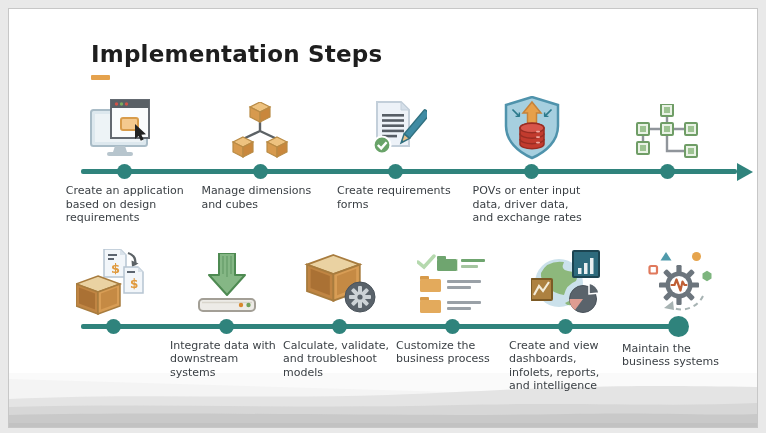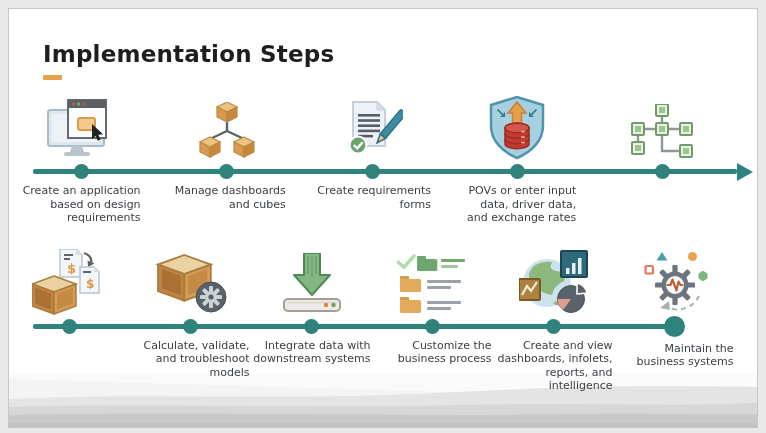--- a/index.html
+++ b/index.html
@@ -6,20 +6,21 @@
   body{
     width:766px;height:433px;
     background:#e9e9e9;
     font-family:"DejaVu Sans","Liberation Sans",sans-serif;
     overflow:hidden;
   }
   .slide{
     position:absolute;left:8px;top:8px;width:750px;height:420px;
     background:#ffffff;border:1px solid #c7c7c7;box-sizing:border-box;
     overflow:hidden;
+    padding-left:48px;
   }
   .title{
     margin:32px 0 0 34px;
     font-size:23px;font-weight:700;color:#1e1e1e;letter-spacing:.2px;
   }
   .accent-bar{
     width:19px;height:5px;border-radius:1px;margin:8px 0 0 34px;
     background:#e5a24d;
   }
   .steps-row{
@@ -35,21 +36,21 @@
   .icon-wrap{display:flex;align-items:flex-end;justify-content:center;}
   .row1 .icon-wrap{height:74px;}
   .row2 .icon-wrap{height:80px;}
   .dot{
     width:15px;height:15px;border-radius:50%;
     background:#2f837c;margin-top:4px;flex:none;
   }
   .dot.big{width:21px;height:21px;margin-top:1px;}
   .label{
     margin-top:5px;max-width:118px;
-    font-size:11px;line-height:13.5px;text-align:right;color:#3b4045;
+    font-size:11px;line-height:13.5px;text-align:left;color:#3b4045;
   }
   .track{
     position:absolute;left:24px;height:5px;background:#2f837c;
     border-radius:2px;z-index:0;
   }
   .row1 .track{right:20px;top:83px;}
   .row2 .track{right:78px;top:89px;}
   .arrowhead{
     position:absolute;right:-16px;top:50%;transform:translateY(-50%);
     width:0;height:0;
@@ -115,21 +116,21 @@
     <div class="step">
       <div class="icon-wrap">
         <svg width="62" height="58" viewBox="0 0 62 58">
           <path d="M31,20 V29 M31,29 L14,37 M31,29 L48,37" stroke="#5c6266" stroke-width="2.4" fill="none"></path>
           <use href="#cube20" x="21" y="0"></use>
           <use href="#cube20" x="4" y="35"></use>
           <use href="#cube20" x="38" y="35"></use>
         </svg>
       </div>
       <div class="dot"></div>
-      <div class="label">Manage dashboards and cubes</div>
+      <div class="label">Manage dimensions and cubes</div>
     </div>
 
 
     <div class="step">
       <div class="icon-wrap">
         <svg width="62" height="60" viewBox="0 0 62 60">
           <path d="M12,2 h24 l8,8 v36 h-32 z" fill="#edf2f8" stroke="#c3cfda" stroke-width="2"></path>
           <polygon points="36,2 36,10 44,10" fill="#d5dfe9" stroke="#c3cfda" stroke-width="1"></polygon>
           <g fill="#575e66">
             <rect x="17" y="14" width="22" height="2.6"></rect>
@@ -218,20 +219,39 @@
             <text x="6" y="21" font-size="12" font-weight="bold" fill="#e09a3e">$</text>
           </g>
           <use href="#crate" x="0" y="27"></use>
         </svg>
       </div>
       <div class="dot"></div>
     </div>
 
     <div class="step">
       <div class="icon-wrap">
+        <svg width="64" height="62" viewBox="0 0 64 62">
+          <polygon points="24,0 40,0 40,22 50,22 32,42 14,22 24,22" fill="#85b785" stroke="#4e8a52" stroke-width="2" stroke-linejoin="round"></polygon>
+          <g stroke="#6ba16e" stroke-width="1.5">
+            <line x1="28" y1="3" x2="28" y2="21"></line>
+            <line x1="32" y1="3" x2="32" y2="24"></line>
+            <line x1="36" y1="3" x2="36" y2="21"></line>
+          </g>
+          <rect x="4" y="46" width="56" height="12" rx="4" fill="#edebe7" stroke="#a39f96" stroke-width="2"></rect>
+          <line x1="7" y1="49.5" x2="57" y2="49.5" stroke="#d9d5cc" stroke-width="1.5"></line>
+          <circle cx="46" cy="52" r="2.2" fill="#d8882c"></circle>
+          <circle cx="53.5" cy="52" r="2.2" fill="#71a05a"></circle>
+        </svg>
+      </div>
+      <div class="dot"></div>
+      <div class="label">Integrate data with downstream systems</div>
+    </div>
+
+    <div class="step">
+      <div class="icon-wrap">
         <svg width="76" height="66" viewBox="0 0 76 66">
           <g transform="translate(5,6) scale(1.2)">
               <use href="#crate"></use>
             </g>
           <circle cx="58" cy="48" r="15" fill="#59626a" stroke="#49525a" stroke-width="1"></circle>
           <g fill="#ccd2d6">
             <rect x="56" y="37" width="4" height="7" rx="1" transform="rotate(0 58 48)"></rect>
             <rect x="56" y="37" width="4" height="7" rx="1" transform="rotate(45 58 48)"></rect>
             <rect x="56" y="37" width="4" height="7" rx="1" transform="rotate(90 58 48)"></rect>
             <rect x="56" y="37" width="4" height="7" rx="1" transform="rotate(135 58 48)"></rect>
@@ -239,39 +259,20 @@
             <rect x="56" y="37" width="4" height="7" rx="1" transform="rotate(225 58 48)"></rect>
             <rect x="56" y="37" width="4" height="7" rx="1" transform="rotate(270 58 48)"></rect>
             <rect x="56" y="37" width="4" height="7" rx="1" transform="rotate(315 58 48)"></rect>
           </g>
           <circle cx="58" cy="48" r="5.5" fill="#ccd2d6"></circle>
           <circle cx="58" cy="48" r="2.6" fill="#59626a"></circle>
         </svg>
       </div>
       <div class="dot"></div>
       <div class="label">Calculate, validate, and troubleshoot models</div>
-    </div>
-
-    <div class="step">
-      <div class="icon-wrap">
-        <svg width="64" height="62" viewBox="0 0 64 62">
-          <polygon points="24,0 40,0 40,22 50,22 32,42 14,22 24,22" fill="#85b785" stroke="#4e8a52" stroke-width="2" stroke-linejoin="round"></polygon>
-          <g stroke="#6ba16e" stroke-width="1.5">
-            <line x1="28" y1="3" x2="28" y2="21"></line>
-            <line x1="32" y1="3" x2="32" y2="24"></line>
-            <line x1="36" y1="3" x2="36" y2="21"></line>
-          </g>
-          <rect x="4" y="46" width="56" height="12" rx="4" fill="#edebe7" stroke="#a39f96" stroke-width="2"></rect>
-          <line x1="7" y1="49.5" x2="57" y2="49.5" stroke="#d9d5cc" stroke-width="1.5"></line>
-          <circle cx="46" cy="52" r="2.2" fill="#d8882c"></circle>
-          <circle cx="53.5" cy="52" r="2.2" fill="#71a05a"></circle>
-        </svg>
-      </div>
-      <div class="dot"></div>
-      <div class="label">Integrate data with downstream systems</div>
     </div>
 
     <div class="step">
       <div class="icon-wrap">
         <svg width="72" height="62" viewBox="0 0 72 62">
           <polyline points="1,9 7,14 17,3" stroke="#b5d9ae" stroke-width="3.5" fill="none" stroke-linecap="round"></polyline>
           <rect x="24" y="6" width="17" height="12" fill="#d7e9d2"></rect>
           <rect x="20" y="3" width="9" height="4" rx="1" fill="#6fa56f"></rect>
           <rect x="20" y="6" width="20" height="12" rx="1.5" fill="#6fa56f"></rect>
           <rect x="44" y="6" width="24" height="3" rx="1" fill="#6fa56f"></rect>

